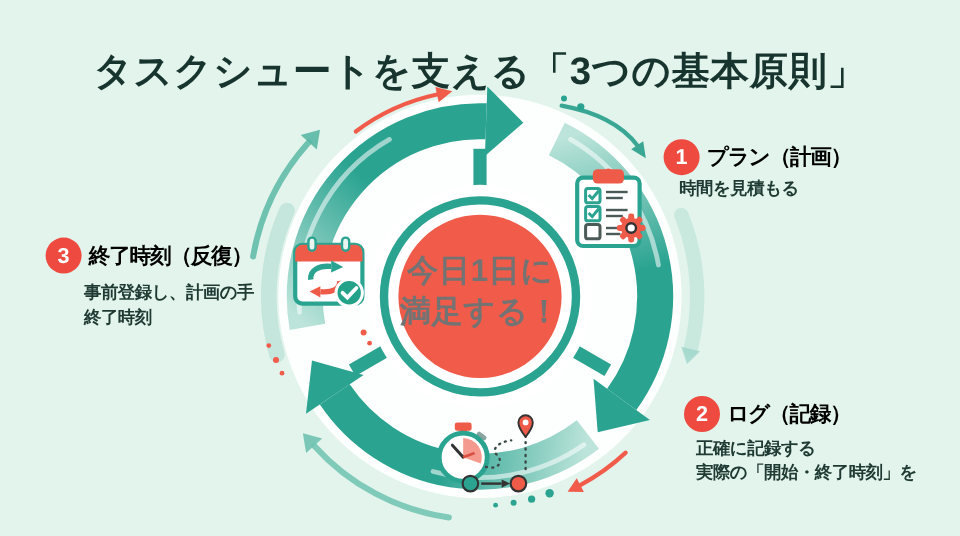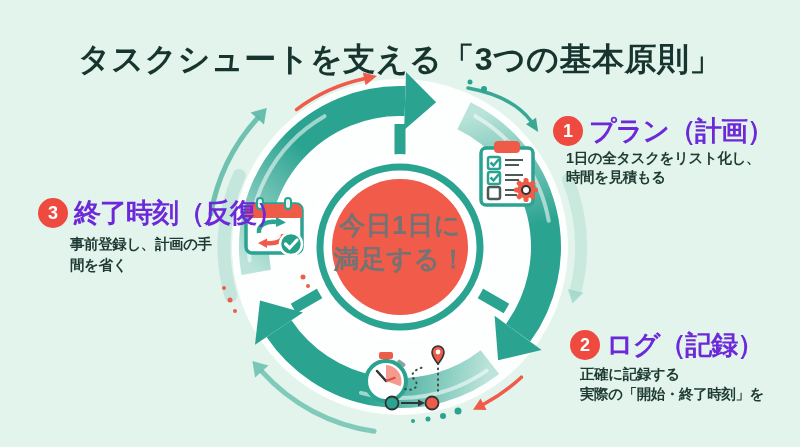--- a/index.html
+++ b/index.html
@@ -23,21 +23,21 @@
   }
   .item-header{
     position:absolute;display:flex;align-items:center;gap:6px;height:30px;
   }
   .badge{
     width:30px;height:30px;border-radius:50%;background:#ee4a40;
     color:#ffffff;font-size:18px;font-weight:800;
     display:flex;align-items:center;justify-content:center;flex:0 0 30px;
   }
   .item-title{
-    font-size:27px;font-weight:900;color:#6d28d9;
+    font-size:18px;font-weight:900;color:#000000;
     letter-spacing:-1px;white-space:nowrap;
   }
   .item-desc{
     position:absolute;font-size:14.5px;font-weight:700;color:#1e3a33;
     line-height:19px;letter-spacing:-0.4px;
   }
   .item-desc div{white-space:nowrap;}
   #item1-header{left:553px;top:116px;}
   #item1-desc{left:566px;top:149px;}
   #item2-header{left:570px;top:330px;}
@@ -195,35 +195,34 @@
   <div class="center-label">
     <div>今日1日に</div>
     <div>満足する！</div>
   </div>
 
   <div class="item-header" id="item1-header">
     <div class="badge">1</div>
     <div class="item-title">プラン（計画）</div>
   </div>
   <div class="item-desc" id="item1-desc">
-    <div>1日の全タスクをリスト化し、</div>
     <div>時間を見積もる</div>
   </div>
 
   <div class="item-header" id="item2-header">
     <div class="badge">2</div>
     <div class="item-title">ログ（記録）</div>
   </div>
   <div class="item-desc" id="item2-desc">
     <div>正確に記録する</div>
     <div>実際の「開始・終了時刻」を</div>
   </div>
 
   <div class="item-header" id="item3-header">
     <div class="badge">3</div>
     <div class="item-title">終了時刻（反復）</div>
   </div>
   <div class="item-desc" id="item3-desc">
     <div>事前登録し、計画の手</div>
-    <div>間を省く</div>
+    <div>終了時刻</div>
   </div>
 
 </div>
 
 </body></html>

